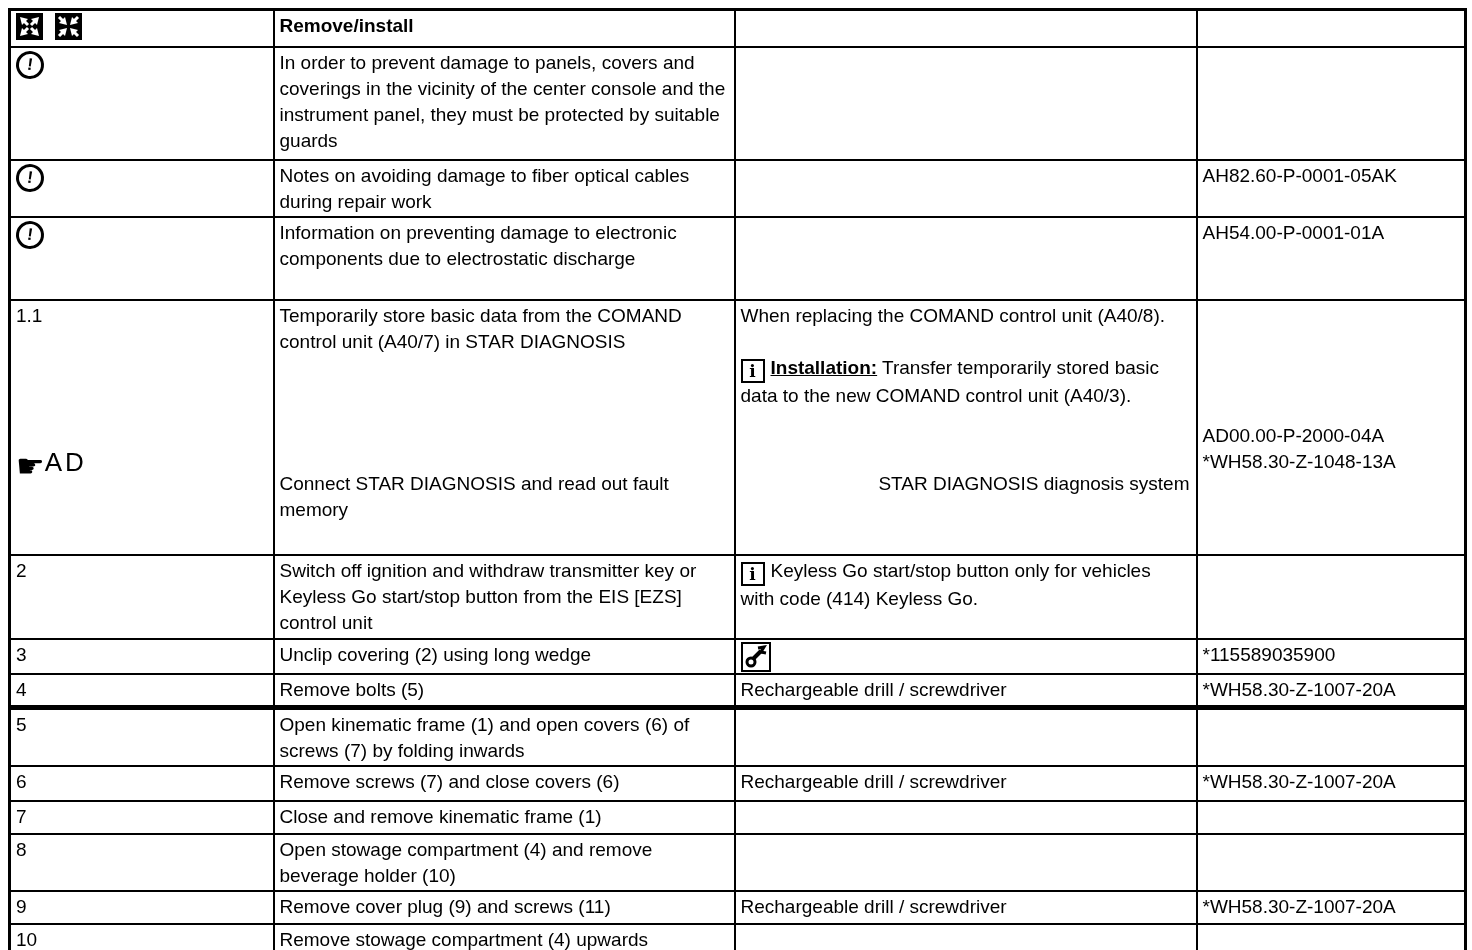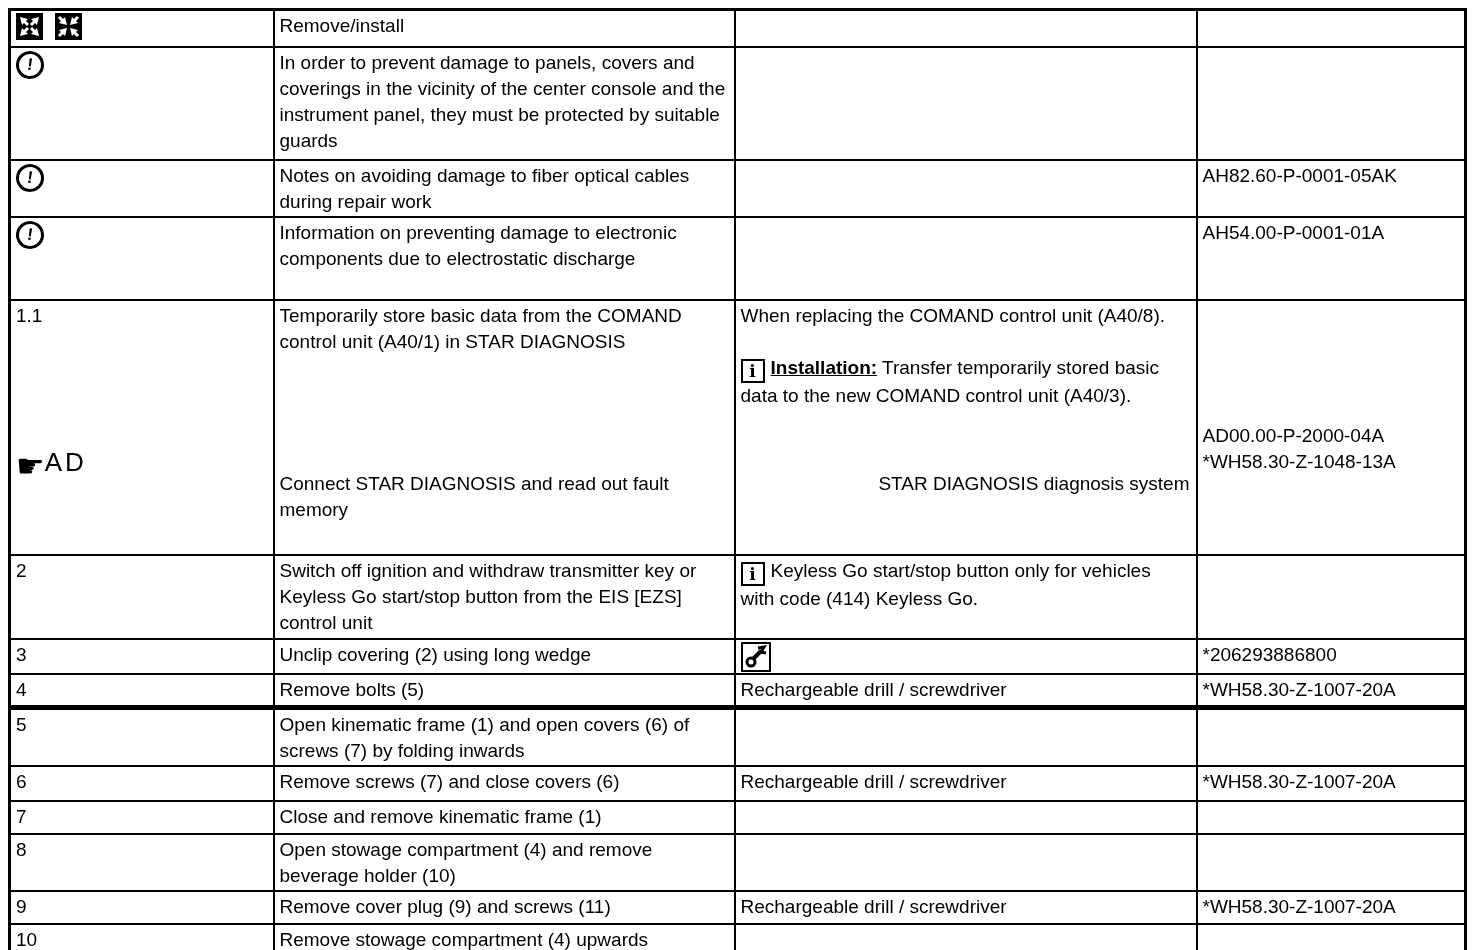--- a/index.html
+++ b/index.html
@@ -2,21 +2,21 @@
 <html><head>
 <meta charset="utf-8">
 <style>
   html,body{margin:0;padding:0;background:#ffffff;}
   body{width:1472px;height:950px;position:relative;font-family:"Liberation Sans",sans-serif;color:#000;}
   table.proc{position:absolute;left:8px;top:8px;width:1456px;border-collapse:collapse;table-layout:fixed;}
   td{border:2px solid #000;vertical-align:top;padding:2px 6px 1px 5px;font-size:19px;line-height:26px;overflow:hidden;word-wrap:break-word;}
   table.proc{border:3px solid #000;}
   tr.section-end td{border-bottom:5px solid #000;}
   .bold{font-weight:bold;text-decoration:underline;}
-  .hdr{font-weight:normal;}
+  .hdr{font-weight:bold;}
   
   .sq-icon{display:inline-block;width:27px;height:27px;vertical-align:middle;margin-right:7px;}
   .attn{display:inline-block;width:22px;height:22px;border:3px solid #000;border-radius:50%;
         text-align:center;line-height:22px;font-weight:bold;font-size:17px;transform:rotate(8deg);margin-top:1px;}
   .info-box{display:inline-block;border:2px solid #000;min-width:14px;height:20px;line-height:20px;
         padding:0 3px;text-align:center;font-weight:bold;font-size:17px;
         font-family:"DejaVu Serif",serif;vertical-align:-3px;margin-right:6px;}
   .tool-box{display:inline-block;width:26px;height:26px;border:2px solid #000;vertical-align:middle;}
   .hand{font-size:32px;line-height:30px;vertical-align:-4px;}
   .hand-label{font-size:26px;font-weight:normal;letter-spacing:3px;vertical-align:2px;}
@@ -94,21 +94,21 @@
   </tr>
 
   <tr style="height:255px">
     <td>
       <div>1.1</div>
       <div class="gap-hand">
         <span class="hand">☛</span><span class="hand-label">AD</span>
       </div>
     </td>
     <td>
-      <div>Temporarily store basic data from the COMAND control unit (A40/1) in STAR DIAGNOSIS</div>
+      <div>Temporarily store basic data from the COMAND control unit (A40/7) in STAR DIAGNOSIS</div>
       <div class="gap-desc2">Connect STAR DIAGNOSIS and read out fault memory</div>
     </td>
     <td>
       <div>When replacing the COMAND control unit (A40/8).</div>
       <div class="gap-note2">
         <span class="info-box">i</span><span class="bold">Installation:</span><span> Transfer temporarily stored basic data to the new COMAND control unit (A40/3).</span>
       </div>
       <div class="gap-note3">STAR DIAGNOSIS diagnosis system</div>
     </td>
     <td>
@@ -129,21 +129,21 @@
   <tr style="height:35px">
     <td>3</td>
     <td>Unclip covering (2) using long wedge</td>
     <td>
       <svg class="tool-box" viewBox="0 0 26 26">
         <circle cx="8" cy="18" r="4" fill="none" stroke="#000" stroke-width="3"></circle>
         <line x1="10" y1="15" x2="18" y2="7" stroke="#000" stroke-width="4"></line>
         <path d="M15 4 L21 3 L18 8 L23 9" fill="none" stroke="#000" stroke-width="3"></path>
       </svg>
     </td>
-    <td>*206293886800</td>
+    <td>*115589035900</td>
   </tr>
 
   <tr class="section-end" style="height:34px">
     <td>4</td>
     <td>Remove bolts (5)</td>
     <td>Rechargeable drill / screwdriver</td>
     <td>*WH58.30-Z-1007-20A</td>
   </tr>
 
   <tr style="height:52px">

